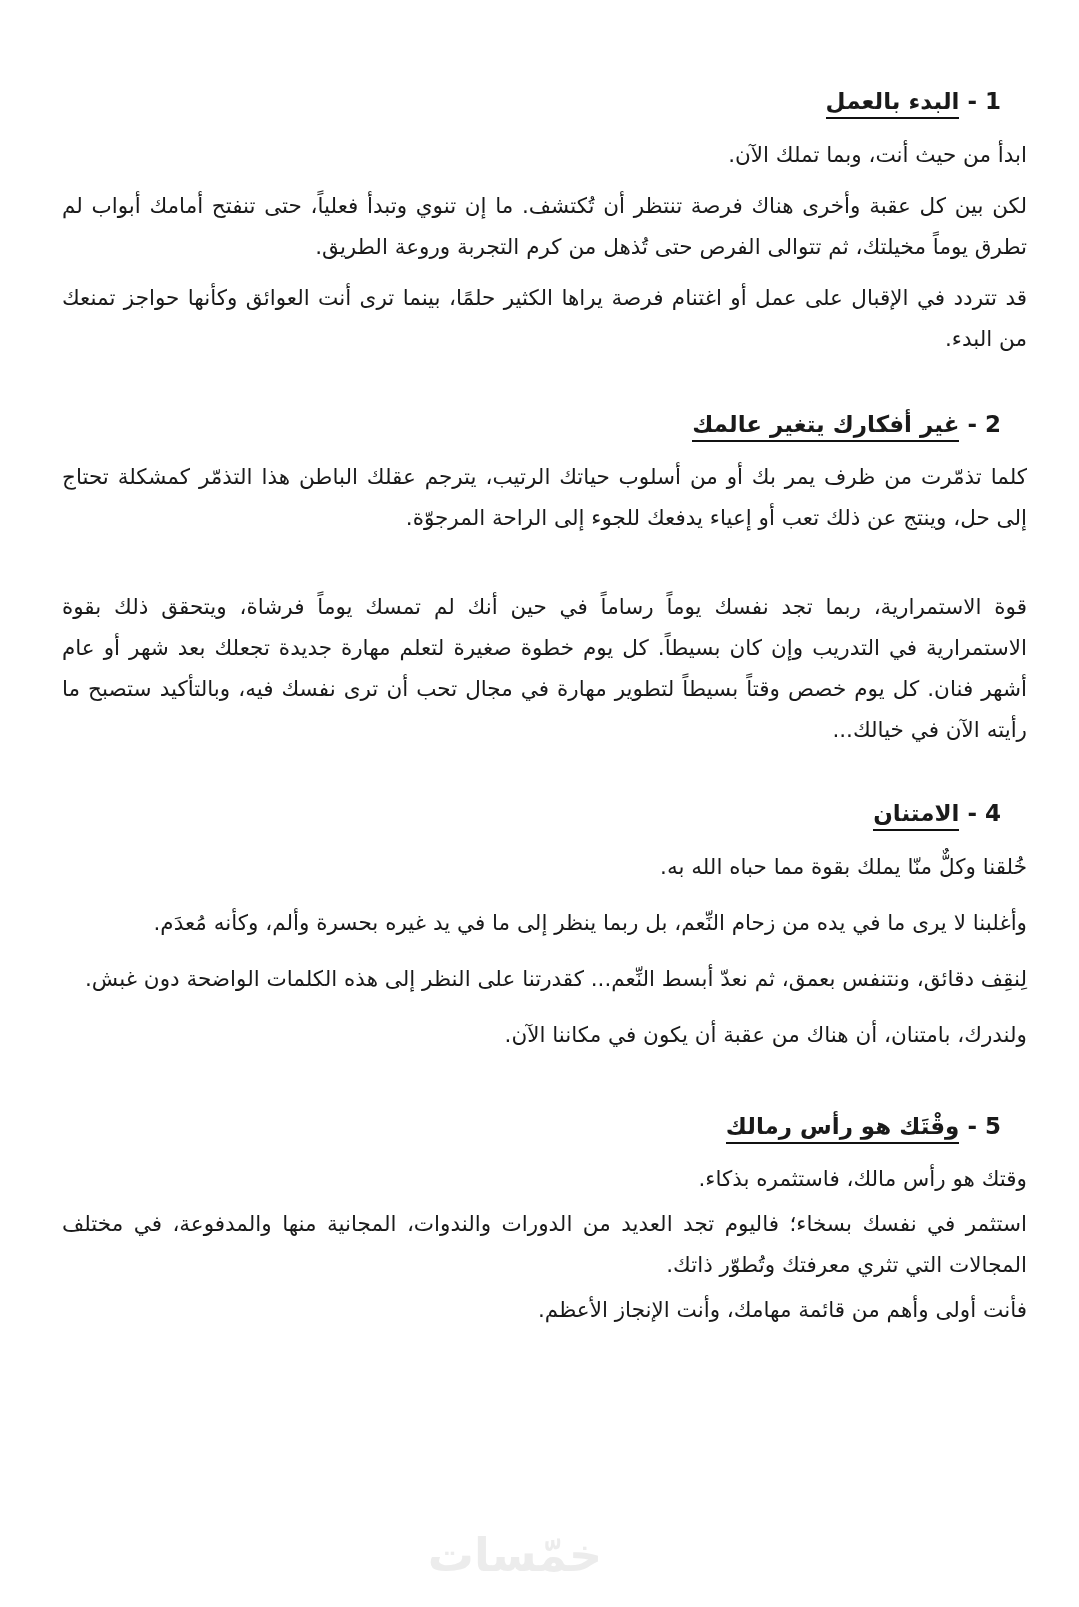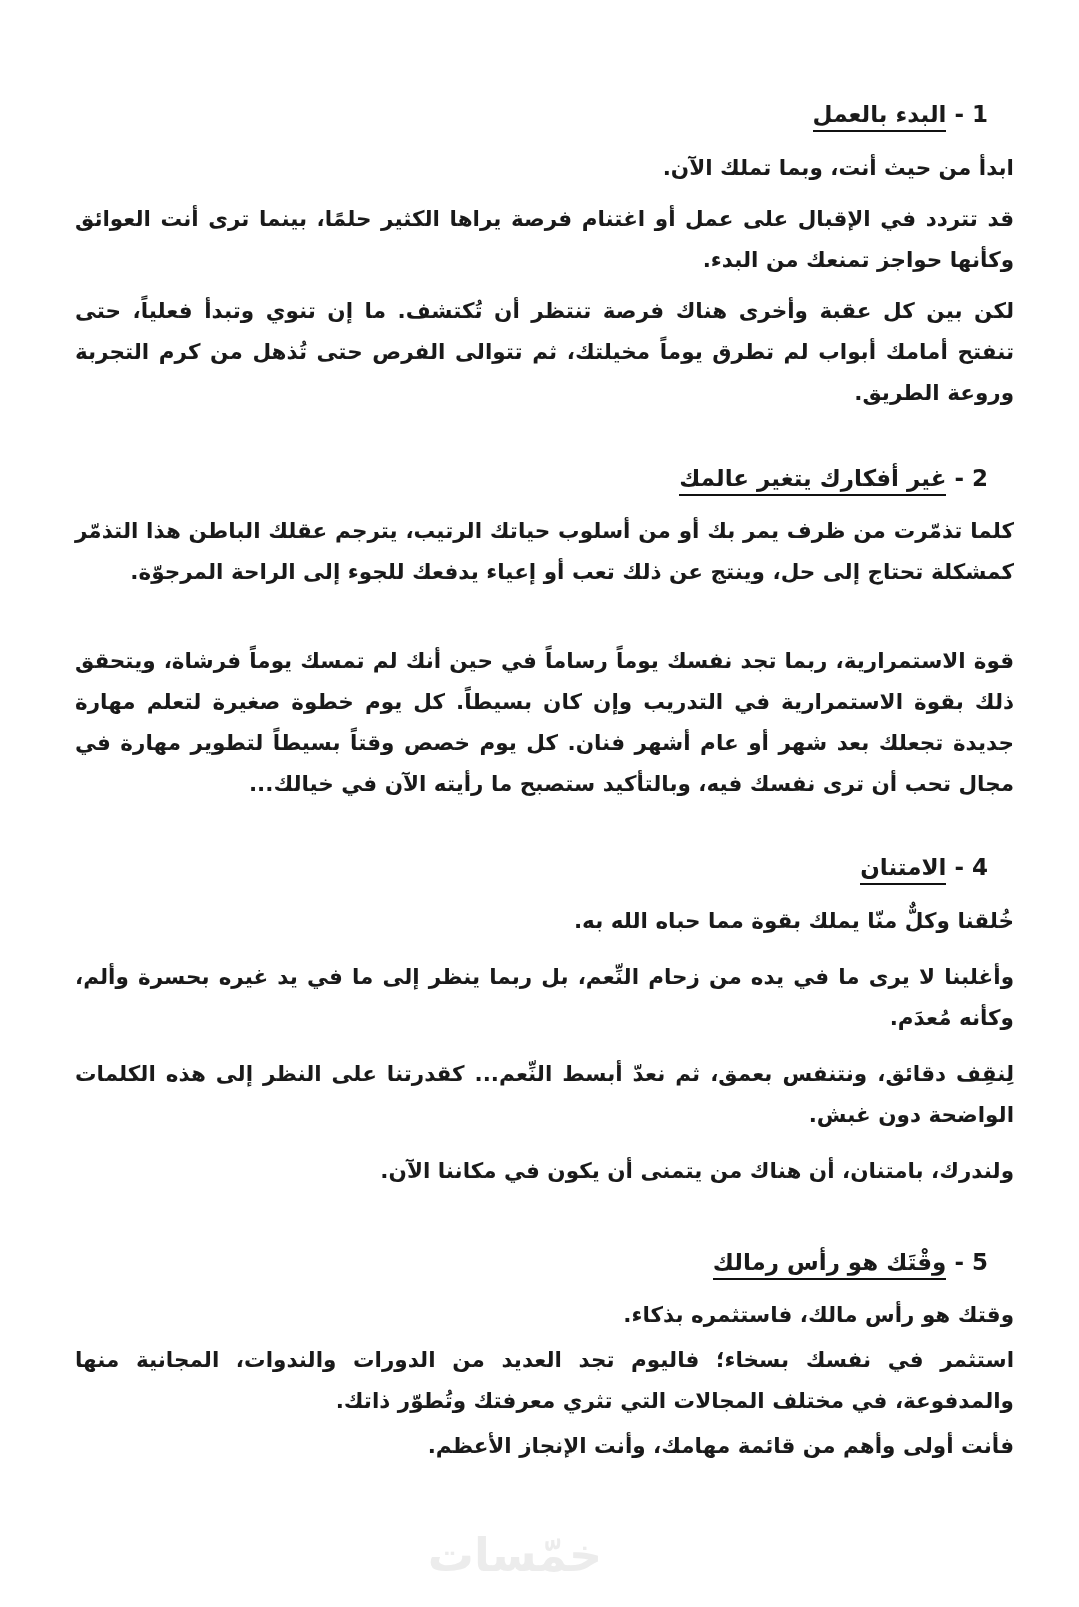--- a/index.html
+++ b/index.html
@@ -12,39 +12,38 @@
     width: 1079px;
     height: 1607px;
     box-sizing: border-box;
     background: #ffffff;
     direction: rtl;
     padding: 84px 52px 0 62px;
     overflow: hidden;
     font-family: "DejaVu Sans", sans-serif;
     color: #1a1a1a;
   }
-  .sec { margin: 13px; }
+  .sec { margin: 0; }
   .sec h2 {
     font-size: 23px;
     font-weight: bold;
     text-align: right;
     margin: 0 26px 15px 0;
     line-height: 1.5;
     letter-spacing: 0;
   }
   .sec h2 .u {
     border-bottom: 2.5px solid #111111;
     padding-bottom: 3px;
   }
   .sec p {
     font-size: 21.5px;
     line-height: 41px;
     margin: 0 0 10px 0;
     text-align: justify;
-    font-weight: bold;
   }
   .sec1 { margin-bottom: 48px; }
   .sec2 { margin-bottom: 48px; }
   .sec3 { margin-bottom: 46px; }
   .sec4 { margin-bottom: 54px; }
   .sec5 { margin-bottom: 0; }
   .sec2 p, .sec3 p { margin-bottom: 1px; }
   .sec4 p { margin-bottom: 15px; }
   .sec5 p { margin-bottom: 4px; }
   .watermark {
@@ -60,39 +59,39 @@
   }
 </style>
 </head>
 <body>
 
 <div class="page">
 
   <section class="sec sec1">
     <h2><span>1 - </span><span class="u">البدء بالعمل</span></h2>
     <p>ابدأ من حيث أنت، وبما تملك الآن.</p>
+    <p>لكن بين كل عقبة وأخرى هناك فرصة تنتظر أن تُكتشف. ما إن تنوي وتبدأ فعلياً، حتى تنفتح أمامك أبواب لم تطرق يوماً مخيلتك، ثم تتوالى الفرص حتى تُذهل من كرم التجربة وروعة الطريق.</p>
     <p>قد تتردد في الإقبال على عمل أو اغتنام فرصة يراها الكثير حلمًا، بينما ترى أنت العوائق وكأنها حواجز تمنعك من البدء.</p>
-    <p>لكن بين كل عقبة وأخرى هناك فرصة تنتظر أن تُكتشف. ما إن تنوي وتبدأ فعلياً، حتى تنفتح أمامك أبواب لم تطرق يوماً مخيلتك، ثم تتوالى الفرص حتى تُذهل من كرم التجربة وروعة الطريق.</p>
   </section>
 
   <section class="sec sec2">
     <h2><span>2 - </span><span class="u">غير أفكارك يتغير عالمك</span></h2>
     <p>كلما تذمّرت من ظرف يمر بك أو من أسلوب حياتك الرتيب، يترجم عقلك الباطن هذا التذمّر كمشكلة تحتاج إلى حل، وينتج عن ذلك تعب أو إعياء يدفعك للجوء إلى الراحة المرجوّة.</p>
   </section>
 
   <section class="sec sec3">
     <p>قوة الاستمرارية، ربما تجد نفسك يوماً رساماً في حين أنك لم تمسك يوماً فرشاة، ويتحقق ذلك بقوة الاستمرارية في التدريب وإن كان بسيطاً. كل يوم خطوة صغيرة لتعلم مهارة جديدة تجعلك بعد شهر أو عام أشهر فنان. كل يوم خصص وقتاً بسيطاً لتطوير مهارة في مجال تحب أن ترى نفسك فيه، وبالتأكيد ستصبح ما رأيته الآن في خيالك...</p>
   </section>
 
   <section class="sec sec4">
     <h2><span>4 - </span><span class="u">الامتنان</span></h2>
     <p>خُلقنا وكلٌّ منّا يملك بقوة مما حباه الله به.</p>
     <p>وأغلبنا لا يرى ما في يده من زحام النِّعم، بل ربما ينظر إلى ما في يد غيره بحسرة وألم، وكأنه مُعدَم.</p>
     <p>لِنقِف دقائق، ونتنفس بعمق، ثم نعدّ أبسط النِّعم... كقدرتنا على النظر إلى هذه الكلمات الواضحة دون غبش.</p>
-    <p>ولندرك، بامتنان، أن هناك من يتمنى أن يكون في مكاننا الآن.</p>
+    <p>ولندرك، بامتنان، أن هناك من عقبة أن يكون في مكاننا الآن.</p>
   </section>
 
   <section class="sec sec5">
     <h2><span>5 - </span><span class="u">وقْتَك هو رأس رمالك</span></h2>
     <p>وقتك هو رأس مالك، فاستثمره بذكاء.</p>
     <p>استثمر في نفسك بسخاء؛ فاليوم تجد العديد من الدورات والندوات، المجانية منها والمدفوعة، في مختلف المجالات التي تثري معرفتك وتُطوّر ذاتك.</p>
     <p>فأنت أولى وأهم من قائمة مهامك، وأنت الإنجاز الأعظم.</p>
   </section>
 
   <div class="watermark">خمّسات</div>

